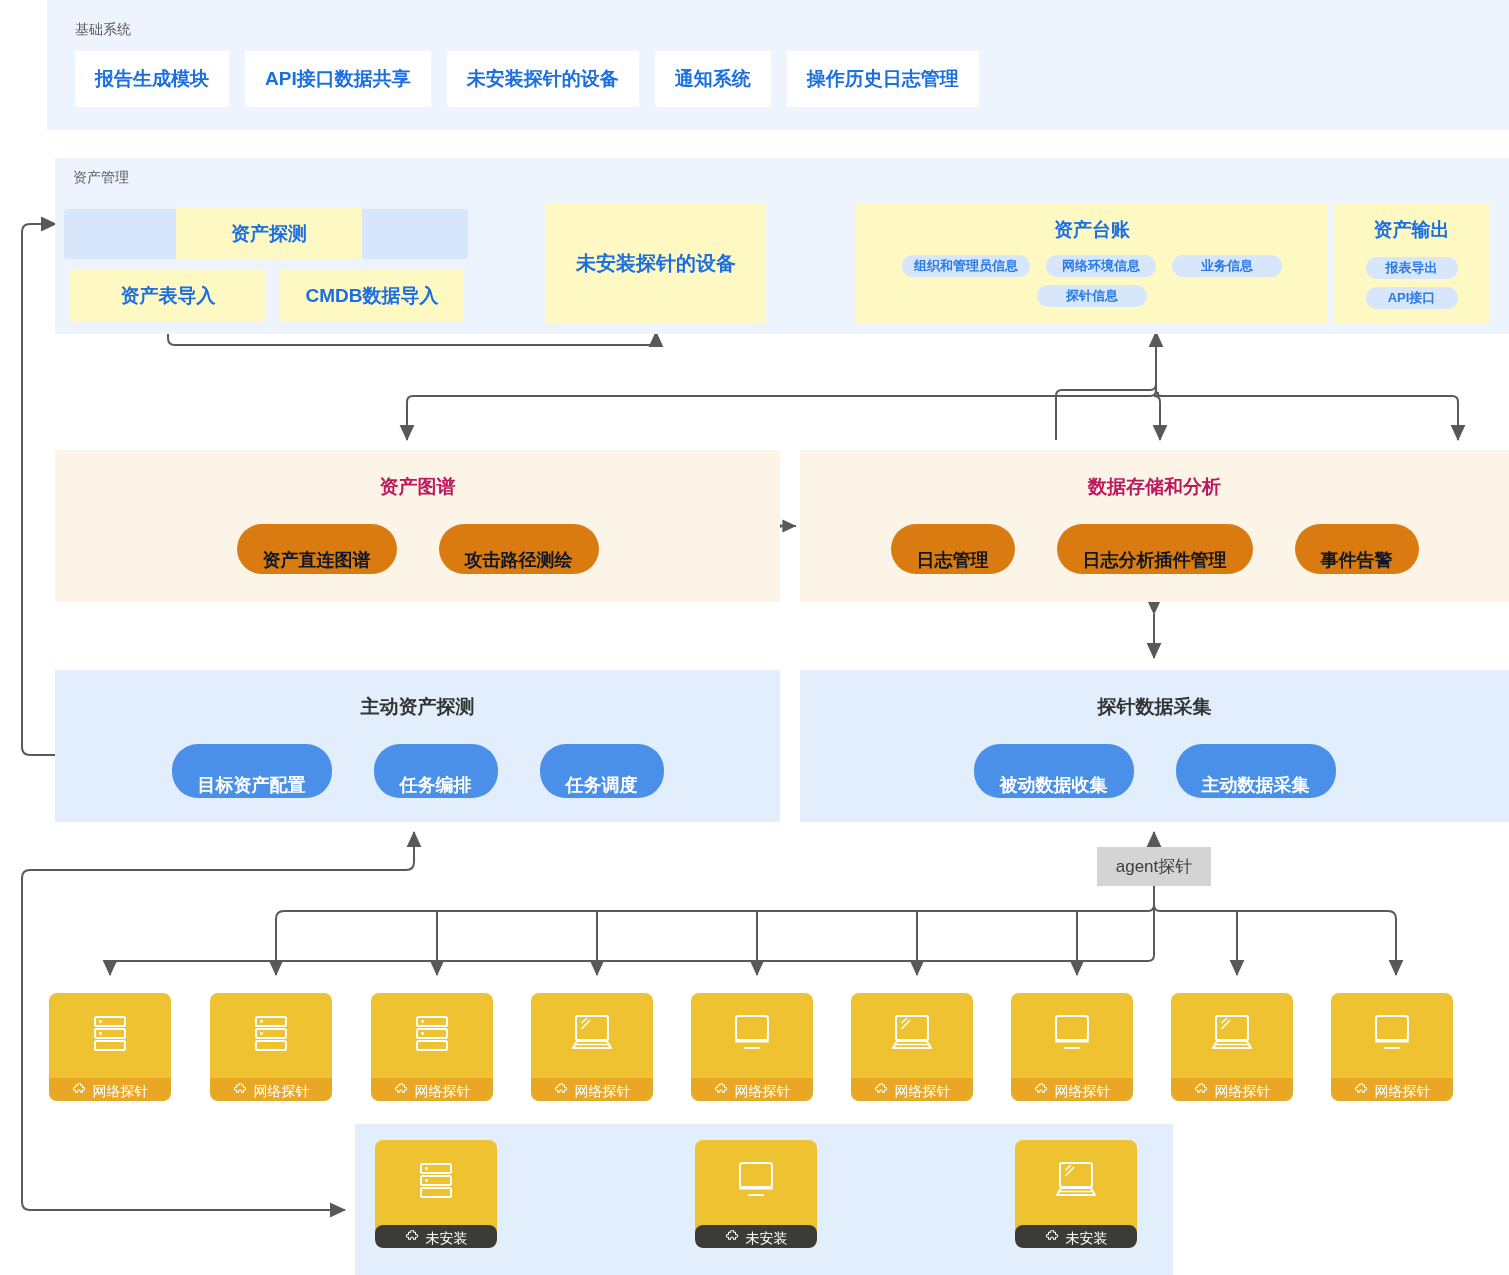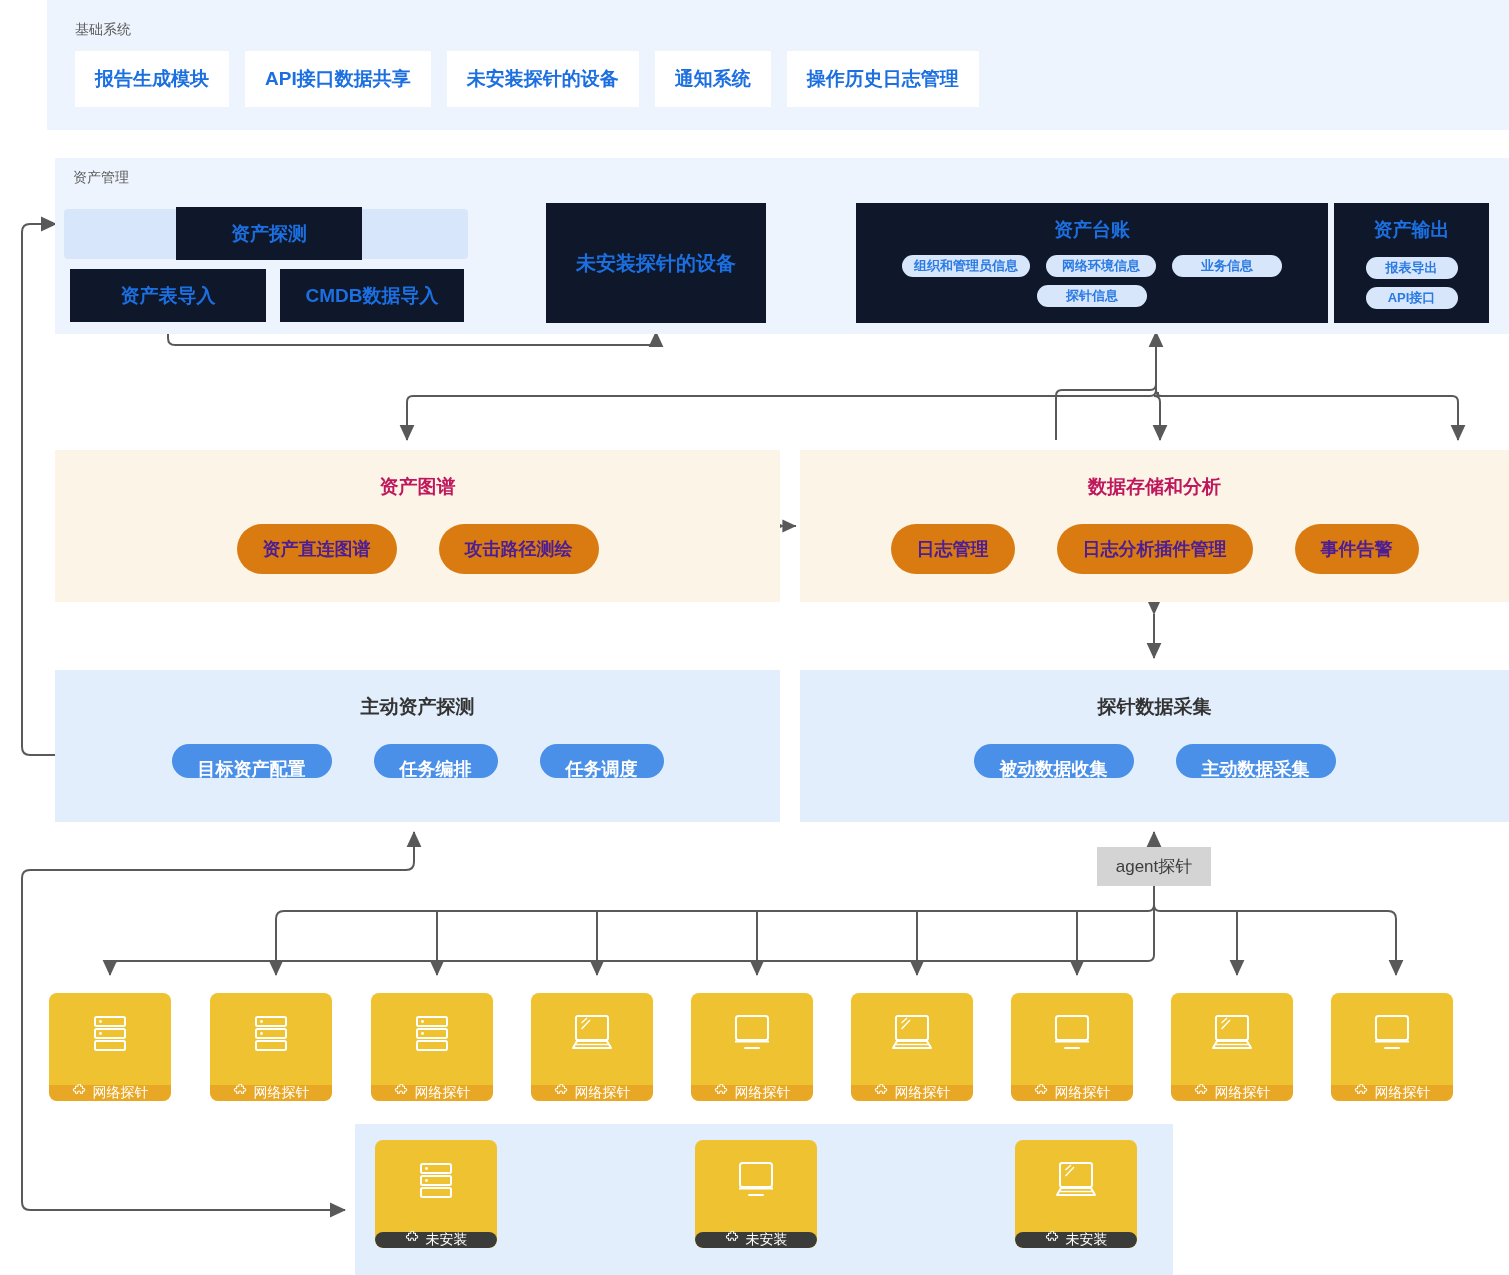--- a/index.html
+++ b/index.html
@@ -39,21 +39,21 @@
   
   #asset-band {
     left: 55px; top: 158px; width: 1454px; height: 176px;
     background: #eef4fd;
   }
   #asset-inner {
     position: absolute; left: 64px; top: 209px; width: 404px; height: 50px;
     background: #d8e6fb; border-radius: 4px;
   }
   .wbox {
-    position: absolute; background: #0f172a;
+    position: absolute; background: #fef9c3;
     display: flex; align-items: center; justify-content: center;
     color: #1b6fe0; font-size: 19px; font-weight: 600; white-space: nowrap;
   }
   #box-asset-probe { left: 176px; top: 207px; width: 186px; height: 53px; }
   #box-asset-import { left: 70px; top: 269px; width: 196px; height: 53px; }
   #box-cmdb-import { left: 280px; top: 269px; width: 184px; height: 53px; }
   #box-no-probe {
     left: 546px; top: 203px; width: 220px; height: 120px;
     font-size: 20px;
   }
@@ -81,63 +81,63 @@
   #store-band { left: 800px; top: 450px; width: 709px; height: 152px; }
   .oband-title {
     position: absolute; width: 100%; top: 24px; text-align: center;
     color: #be185d; font-size: 19px; font-weight: 700;
   }
   .opills {
     position: absolute; top: 74px; width: 100%;
     display: flex; justify-content: center; gap: 42px;
   }
   .opill {
-    background: #d97b10; color: #4c1d95; font-size: 18px; font-weight: 600;
-    border-radius: 26px; height: 50px; line-height: 50px; padding: 0 26px;
+    background: #d97b10; color: #0f172a; font-size: 18px; font-weight: 600;
+    border-radius: 26px; height: 50px; line-height: 50px; padding: 11px 26px;
     white-space: nowrap;
   }
 
   
   .bband { background: #e2eefc; }
   #active-band { left: 55px; top: 670px; width: 725px; height: 152px; }
   #collect-band { left: 800px; top: 670px; width: 709px; height: 152px; }
   .bband-title {
     position: absolute; width: 100%; top: 24px; text-align: center;
     color: #333333; font-size: 19px; font-weight: 600;
   }
   .bpills {
     position: absolute; top: 74px; width: 100%;
     display: flex; justify-content: center; gap: 42px;
   }
   .bpill {
     background: #4a90e8; color: #ffffff; font-size: 18px; font-weight: 600;
-    border-radius: 26px; height: 34px; line-height: 50px; padding: 0 26px;
+    border-radius: 26px; height: 54px; line-height: 50px; padding: 16px 26px;
     white-space: nowrap;
   }
 
   
   #agent-label {
     position: absolute; left: 1097px; top: 847px; width: 114px; height: 39px;
     background: #d4d4d4; color: #3d3d3d; font-size: 17px;
     display: flex; align-items: center; justify-content: center;
   }
 
   
   .dev {
     position: absolute; width: 122px; height: 108px;
     background: #eec230; border-radius: 8px; overflow: hidden;
   }
   .dev .glyph {
     position: absolute; left: 0; right: 0; top: 12px; height: 56px;
     display: flex; align-items: center; justify-content: center;
   }
   .dev .tag {
-    position: absolute; left: 0; right: 0; bottom: 0; height: 16px;
+    position: absolute; left: 0; right: 0; bottom: 0; height: 23px;
     background: #e8a826; color: #ffffff; font-size: 14px;
-    display: flex; align-items: center; justify-content: center; gap: 6px;
+    display: flex; align-items: flex-end; justify-content: center; gap: 6px;
     border-radius: 0 0 8px 8px;
   }
   .dev.uninstalled .tag { background: #3b3b39; border-radius: 8px; }
   #uninstalled-band {
     position: absolute; left: 355px; top: 1124px; width: 818px; height: 151px;
     background: #e2eefc;
   }
 
   svg.wires { position: absolute; left: 0; top: 0; width: 1509px; height: 1275px; pointer-events: none; }
   .w { fill: none; stroke: #595959; stroke-width: 2; }

